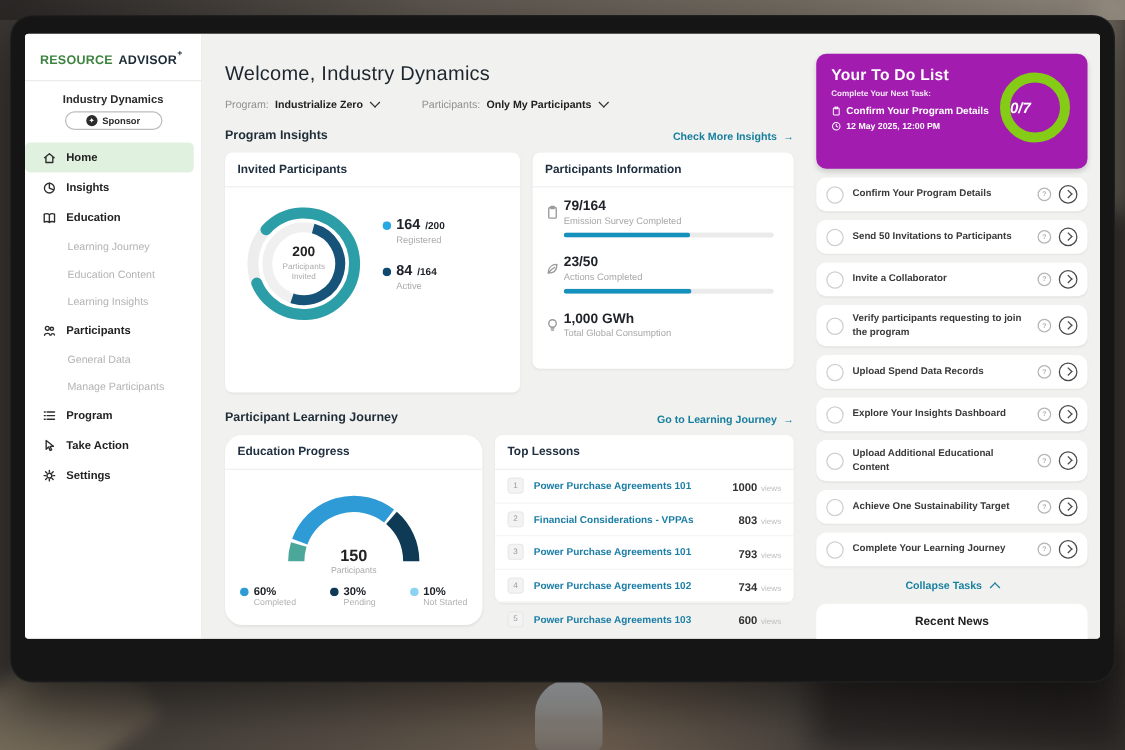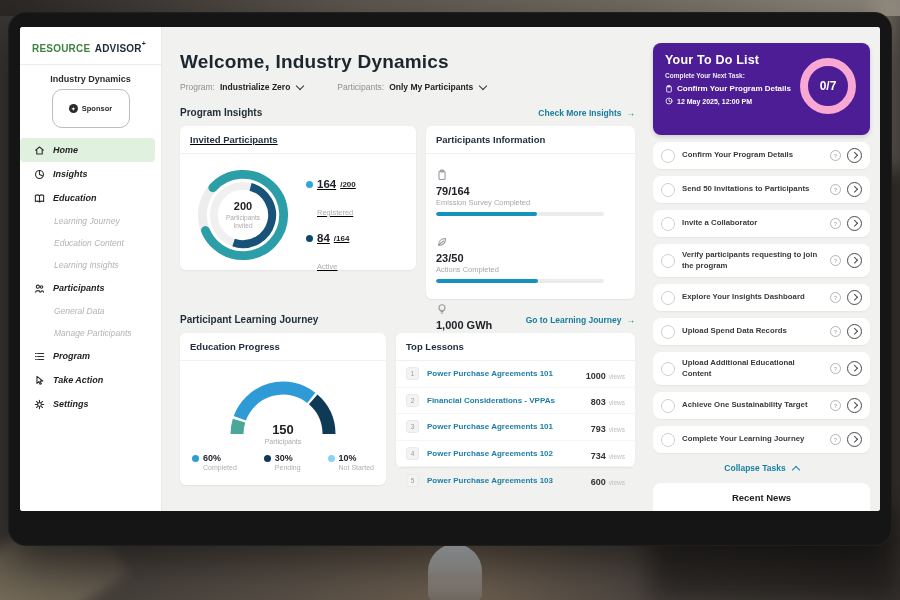--- a/index.html
+++ b/index.html
@@ -27,94 +27,94 @@
   .screen{position:absolute;left:12px;top:15px;width:860px;height:484px;background:#f1f1ef;
       border-radius:3px;overflow:hidden;display:flex;}
   
   .sidebar{width:142px;flex-shrink:0;background:#fff;border-right:1px solid #e8e8e6;box-sizing:border-box;}
   .logo{padding:11px 12px 8px;border-bottom:1px solid #ececea;white-space:nowrap;}
   .logo .g{font-size:10px;font-weight:700;color:#3e8440;letter-spacing:.2px;}
   .logo .d{font-size:10px;font-weight:800;color:#1c2b36;letter-spacing:.2px;}
   .logo sup{font-size:7px;font-weight:800;color:#1c2b36;}
   .org{margin-top:9px;text-align:center;font-size:9px;font-weight:800;color:#2b2b2b;}
   .sponsor{margin:5px auto 0;width:64px;border:1px solid #bdbdbd;border-radius:10px;
-      padding:14px 6px;display:flex;align-items:center;justify-content:center;gap:4px;
+      padding:2px 6px;display:flex;align-items:center;justify-content:center;gap:4px;
       font-size:7.5px;font-weight:700;color:#2b2b2b;background:#fff;}
   .spn-ic{width:9px;height:9px;border-radius:50%;background:#2b2b2b;display:inline-flex;
       align-items:center;justify-content:center;color:#fff;font-size:6px;line-height:1;}
-  .nav{margin-top:10px;font-style:italic;}
+  .nav{margin-top:10px;}
   .nav-item{display:flex;align-items:center;height:24px;padding-left:14px;cursor:pointer;}
   .nav-item .nlabel{font-size:9px;font-weight:700;color:#222;margin-left:8px;}
   .nav-item.sub{height:22px;padding-left:34px;}
   .nav-item.sub .nlabel{font-size:8.5px;font-weight:400;color:#b3b3b3;margin-left:0;}
   .nav-item.active{background:#e1f1df;border-radius:4px;margin-right:6px;}
   .nicon{width:11px;height:11px;flex-shrink:0;display:inline-flex;}
   .nicon svg{width:11px;height:11px;stroke:#2e2e2e;fill:none;stroke-width:1.2;stroke-linecap:round;stroke-linejoin:round;}
   
   main{width:487px;box-sizing:border-box;padding:10px 14px 0 18px;background:#f1f1ef;}
-  h1{font-size:19px;font-weight:700;color:#1c262e;margin:14px 0 0;letter-spacing:.2px;}
+  h1{font-size:16px;font-weight:400;color:#1c262e;margin:14px 0 0;letter-spacing:.2px;}
   .filters{margin-top:9px;display:flex;gap:34px;align-items:center;}
   .filter{display:flex;align-items:center;font-size:8.5px;color:#8f8f8f;cursor:pointer;}
   .fvalue{color:#222;font-weight:700;margin-left:5px;}
   .chev{display:inline-block;width:5px;height:5px;border-right:1.4px solid #333;
       border-bottom:1.4px solid #333;transform:rotate(45deg);margin-left:7px;margin-top:-2px;}
   .sec-row{margin-top:15px;display:flex;justify-content:space-between;align-items:center;}
   .sec-title{font-size:10px;font-weight:800;color:#1f2d38;}
   .sec-link{font-size:8.5px;font-weight:700;color:#177e9e;display:flex;align-items:center;gap:5px;cursor:pointer;}
   .cards{display:flex;gap:10px;margin-top:8px;}
   .card{background:#fff;border-radius:6px;box-shadow:0 1px 2px rgba(0,0,0,.06);box-sizing:border-box;}
   .card-h{padding:8px 10px;font-size:9.5px;font-weight:800;color:#203040;border-bottom:1px solid #f0f0f0;}
-  #card-invited{width:236px;height:144px;text-decoration:underline;}
+  #card-invited{width:236px;height:192px;}
   .inv-body{display:flex;padding:8px 8px 0 10px;}
   .donut-wrap{position:relative;width:106px;height:106px;flex-shrink:0;}
   .donut-center{position:absolute;inset:0;display:flex;flex-direction:column;align-items:center;justify-content:center;text-align:center;}
   .dc-val{font-size:11px;font-weight:800;color:#222;}
   .dc-lab{font-size:6.5px;color:#ababab;width:52px;line-height:1.3;margin-top:2px;}
   .donut-legend{margin-left:10px;margin-top:16px;display:flex;flex-direction:column;gap:15px;}
   .leg-top{display:flex;align-items:center;gap:4px;}
   .leg-val{font-size:11.5px;font-weight:800;color:#20242a;}
   .leg-tot{font-size:8px;font-weight:700;color:#20242a;}
-  .leg-lab{font-size:7.5px;color:#acacac;margin-left:11px;margin-top:18px;}
+  .leg-lab{font-size:7.5px;color:#acacac;margin-left:11px;margin-top:1px;}
   #card-pinfo{flex:1;height:173px;}
-  .pi-row{display:flex;padding:9px 12px 5px 10px;flex-direction:column;}
+  .pi-row{display:flex;padding:9px 12px 5px 10px;}
   .pi-icon{width:15px;flex-shrink:0;margin-top:4px;}
   .pi-icon svg{width:12px;height:12px;stroke:#9a9a9a;fill:none;stroke-width:1.1;stroke-linecap:round;stroke-linejoin:round;}
   .pi-val{font-size:11px;font-weight:800;color:#20242a;}
   .pi-lab{font-size:7.5px;color:#a8a8a8;margin-top:1px;}
   .pi-bar{height:4px;border-radius:2px;background:#ebebeb;margin-top:5px;width:168px;overflow:hidden;}
   .pi-fill{height:100%;border-radius:2px;background:#1591be;}
-  #card-edu{width:206px;height:152px;}
+  #card-edu{width:206px;height:152px;border-radius:14px;}
   .gauge-wrap{position:relative;width:140px;height:72px;margin:10px auto 0;}
   .gauge-center{position:absolute;left:0;right:0;bottom:-2px;text-align:center;}
   .gc-val{font-size:13px;font-weight:800;color:#222;}
   .gc-lab{font-size:7px;color:#ababab;margin-top:1px;}
   .edu-legend{display:flex;justify-content:space-between;padding:10px 12px 0;}
   .el-top{display:flex;align-items:center;gap:4px;}
   .el-val{font-size:9px;font-weight:800;color:#20242a;}
   .el-lab{font-size:7px;color:#b0b0b0;margin-left:11px;margin-top:1px;}
   #card-lessons{flex:1;height:134px;}
   .lesson{display:flex;align-items:center;padding:0 10px;height:25.6px;border-bottom:1px solid #f5f5f5;}
   .lesson:last-child{border-bottom:none;}
   .rank{width:11px;height:11px;border-radius:3px;background:#f3f3f3;border:1px solid #e9e9e9;color:#9a9a9a;
       font-size:6.5px;display:flex;align-items:center;justify-content:center;flex-shrink:0;}
   .ltitle{flex:1;margin-left:8px;font-size:8px;font-weight:700;color:#1b7ea6;cursor:pointer;}
   .lv-num{font-size:9px;font-weight:800;color:#333;}
   .lv-lab{font-size:6.5px;color:#bebebe;margin-left:3px;}
   
   .rightcol{flex:1;box-sizing:border-box;padding:0 10px 0 4px;background:#f1f1ef;}
-  .todo-card{margin-top:16px;background:#4c1d95;border-radius:8px;padding:10px 12px;height:92px;
+  .todo-card{margin-top:16px;background:#a21caf;border-radius:8px;padding:10px 12px;height:92px;
       box-sizing:border-box;color:#fff;position:relative;box-shadow:0 2px 4px rgba(0,0,0,.15);}
   .todo-title{font-size:12.5px;font-weight:800;letter-spacing:.2px;}
   .todo-sub{font-size:6.5px;margin-top:5px;opacity:.9;font-weight:600;}
   .todo-next{font-size:8px;font-weight:800;margin-top:5px;display:flex;gap:4px;align-items:center;}
   .todo-due{font-size:7px;margin-top:4px;display:flex;gap:4px;align-items:center;font-weight:600;}
   .ticon svg{width:8px;height:8px;stroke:#fff;fill:none;stroke-width:1.2;stroke-linecap:round;display:block;}
   .todo-ring{position:absolute;right:14px;top:15px;width:40px;height:40px;border-radius:50%;
-      border:8px solid #f9a8d4;display:flex;align-items:center;justify-content:center;
-      font-size:12px;font-weight:800;color:#fff;}
+      border:8px solid #84cc16;display:flex;align-items:center;justify-content:flex-start;
+      font-size:12px;font-weight:800;color:#fff;font-style:italic;}
   .task{background:#fff;border-radius:8px;margin-top:7px;display:flex;align-items:center;
       padding:6px 8px;box-shadow:0 1px 1.5px rgba(0,0,0,.05);cursor:pointer;}
   .task:first-of-type{margin-top:14px;}
   .task-check{width:12px;height:12px;border-radius:50%;border:1.5px solid #cfcfcf;flex-shrink:0;background:#fff;}
   .task-label{flex:1;margin:0 5px 0 7px;font-size:7.8px;font-weight:700;color:#3a3a3a;line-height:1.35;}
   .task-info{width:9px;height:9px;border-radius:50%;border:1px solid #b5b5b5;color:#b5b5b5;font-size:5.5px;
       display:flex;align-items:center;justify-content:center;flex-shrink:0;font-weight:700;}
   .task-go{width:13px;height:13px;border-radius:50%;border:1.4px solid #4a4a4a;margin-left:6px;
       display:flex;align-items:center;justify-content:center;flex-shrink:0;}
   .chev-r{width:3.5px;height:3.5px;border-right:1.4px solid #4a4a4a;border-bottom:1.4px solid #4a4a4a;
@@ -477,29 +477,29 @@
     <div class="task">
       <span class="task-check"></span>
       <span class="task-label">Verify participants requesting to join the program</span>
       <span class="task-info">?</span>
       <span class="task-go">
             <i class="chev-r"></i>
           </span>
     </div>
     <div class="task">
       <span class="task-check"></span>
+      <span class="task-label">Upload Spend Data Records</span>
+      <span class="task-info">?</span>
+      <span class="task-go">
+            <i class="chev-r"></i>
+          </span>
+    </div>
+    <div class="task">
+      <span class="task-check"></span>
       <span class="task-label">Explore Your Insights Dashboard</span>
-      <span class="task-info">?</span>
-      <span class="task-go">
-            <i class="chev-r"></i>
-          </span>
-    </div>
-    <div class="task">
-      <span class="task-check"></span>
-      <span class="task-label">Upload Spend Data Records</span>
       <span class="task-info">?</span>
       <span class="task-go">
             <i class="chev-r"></i>
           </span>
     </div>
     <div class="task">
       <span class="task-check"></span>
       <span class="task-label">Upload Additional Educational Content</span>
       <span class="task-info">?</span>
       <span class="task-go">

